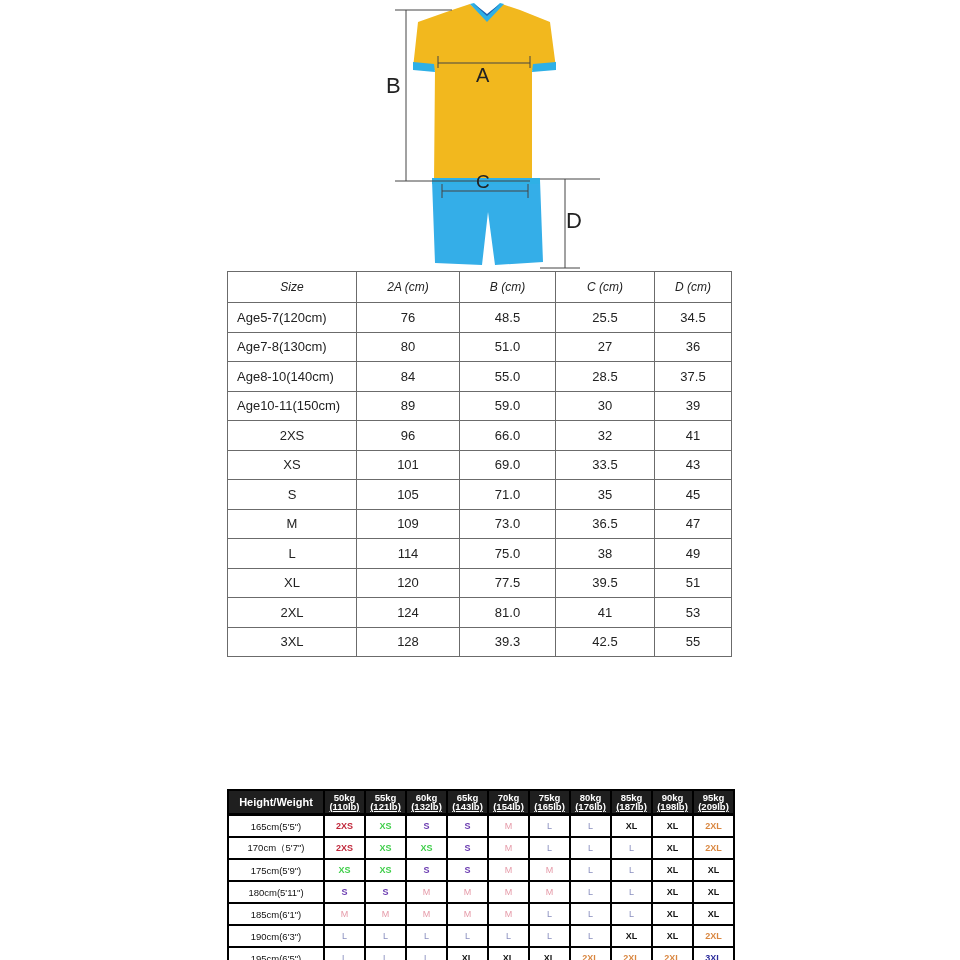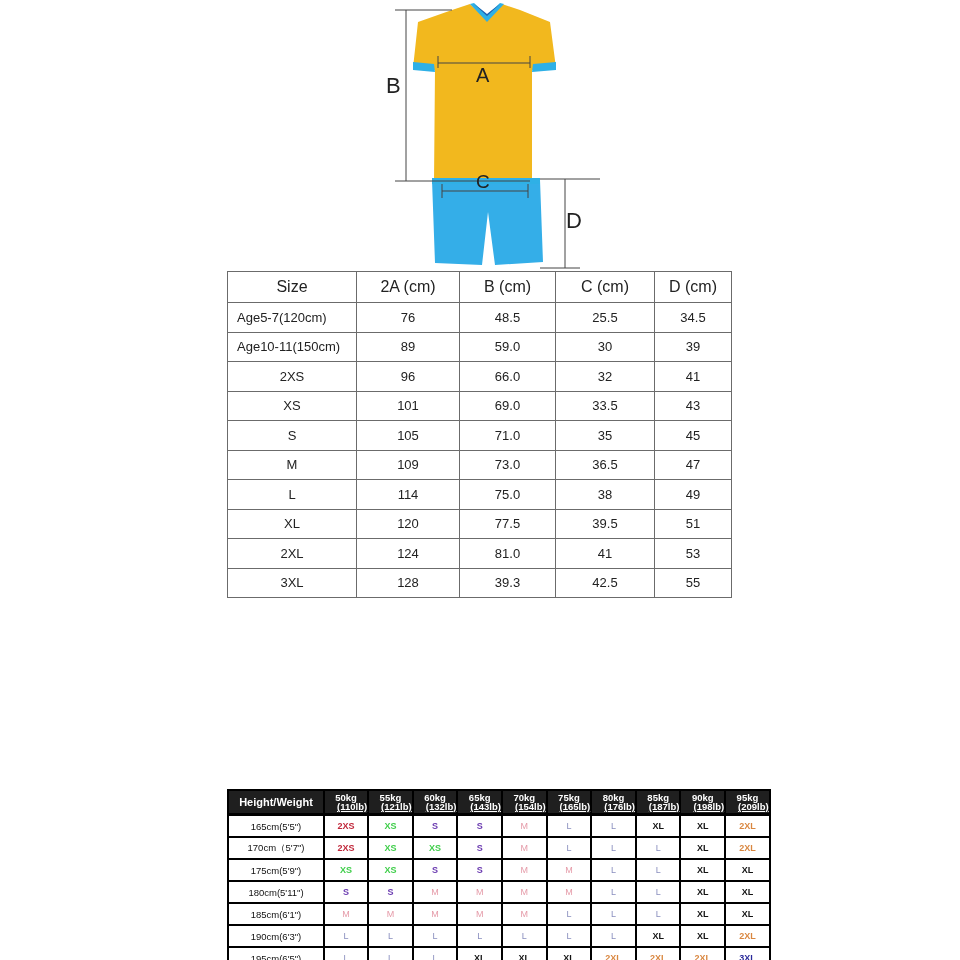--- a/index.html
+++ b/index.html
@@ -5,29 +5,29 @@
   html, body { margin:0; padding:0; background:#ffffff; }
   body { width:960px; height:960px; position:relative; overflow:hidden; font-family:"Liberation Sans", "DejaVu Sans", sans-serif; }
 
   
   .diagram { position:absolute; left:380px; top:0; width:230px; height:270px; }
   .diagram svg { display:block; }
 
   
   .tbl1 { position:absolute; left:227px; top:271px; border-collapse:collapse; table-layout:fixed; }
   .tbl1 td, .tbl1 th { border:1.5px solid #6b6b6b; font-weight:normal; color:#222; font-size:13px; height:28.5px; padding:0; text-align:center; }
-  .tbl1 th { height:30px; font-size:16px; }
+  .tbl1 th { height:30px; font-size:12px;font-style:italic; }
   .tbl1 td.size-cell { text-align:left; padding-left:9px; }
   .tbl1 td.size-cell.center { text-align:center; padding-left:0; }
 
   
   .tbl2 { position:absolute; left:227px; top:789px; border-collapse:collapse; table-layout:fixed; }
   .tbl2 th { background:#1f1f1f; color:#ffffff; font-weight:bold; font-size:9.5px; line-height:9px; height:22px; padding:0; border:2px solid #000; border-bottom:3px solid #000; text-align:center; }
   .tbl2 th.hw { font-size:11px; }
-  .tbl2 th .w-lb { text-decoration:underline;margin-left:12px; }
+  .tbl2 th .w-lb { text-decoration:underline; }
   .tbl2 td { border:2px solid #000; height:20px; padding:0; font-size:9px; font-weight:bold; text-align:center; background:#fff; }
   .tbl2 td.hcell { font-weight:normal; color:#111; font-size:9.5px; }
 </style>
 </head>
 <body>
 
 <div class="diagram">
   <svg width="230" height="270" viewBox="0 0 230 270">
 
     <path d="M52 180 L160 180 L163 262 L115 265 L108 212 L102 265 L55 263 Z" fill="#34aee8"></path>
@@ -84,20 +84,34 @@
   </thead>
   <tbody id="t1-body">
       <tr>
         <td class="size-cell">Age5-7(120cm)</td>
         <td>76</td>
         <td>48.5</td>
         <td>25.5</td>
         <td>34.5</td>
       </tr>
       <tr>
+        <td class="size-cell">Age7-8(130cm)</td>
+        <td>80</td>
+        <td>51.0</td>
+        <td>27</td>
+        <td>36</td>
+      </tr>
+      <tr>
+        <td class="size-cell">Age8-10(140cm)</td>
+        <td>84</td>
+        <td>55.0</td>
+        <td>28.5</td>
+        <td>37.5</td>
+      </tr>
+      <tr>
         <td class="size-cell">Age10-11(150cm)</td>
         <td>89</td>
         <td>59.0</td>
         <td>30</td>
         <td>39</td>
       </tr>
       <tr>
         <td class="size-cell center">2XS</td>
         <td>96</td>
         <td>66.0</td>

